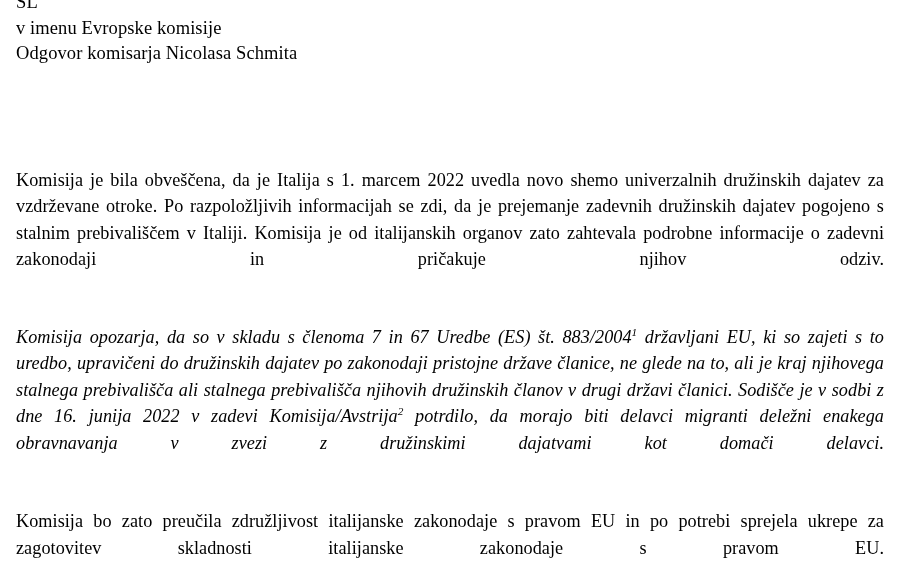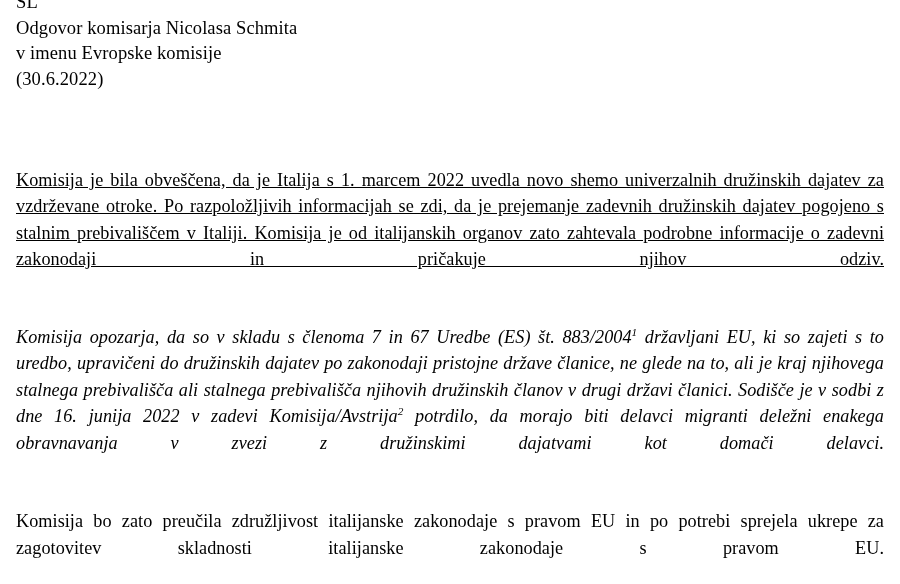--- a/index.html
+++ b/index.html
@@ -48,21 +48,21 @@
   .para {
     font-size: 18.2px;
     line-height: 26.4px;
     text-align: justify;
     text-justify: inter-word;
     margin: 0 0 24px 0;
     letter-spacing: 0.05px;
     word-spacing: 0.2px;
   }
   .para:last-child { margin-bottom: 0; }
-  .para.gap-a { margin-bottom: 25px; text-decoration: underline; }
+  .para.gap-a { margin-bottom: 25px; }
   .para.gap-b { margin-bottom: 26px; font-style: italic; }
 
   
   .para::after {
     content: "";
     display: inline-block;
     width: 100%;
   }
 
   sup.fn {
@@ -71,23 +71,22 @@
     line-height: 0;
   }
 </style>
 </head>
 <body style="background: rgb(255, 255, 255); color: rgb(0, 0, 0);">
 
 <div id="page">
 
   <div class="header-block">
     <div class="header-line">SL</div>
+    <div class="header-line">v imenu Evropske komisije</div>
     <div class="header-line">Odgovor komisarja Nicolasa Schmita</div>
-    <div class="header-line">v imenu Evropske komisije</div>
-    <div class="header-line">(30.6.2022)</div>
   </div>
 
   <div class="body-block">
 
     <p class="para gap-a"><span>Komisija je bila obveščena, da je Italija s 1. marcem 2022 uvedla novo shemo univerzalnih družinskih dajatev za vzdrževane otroke. Po razpoložljivih informacijah se zdi, da je prejemanje zadevnih družinskih dajatev pogojeno s stalnim prebivališčem v Italiji. Komisija je od italijanskih organov zato zahtevala podrobne informacije o zadevni zakonodaji in pričakuje njihov odziv.</span></p>
 
     <p class="para gap-b"><span>Komisija opozarja, da so v skladu s členoma 7 in 67 Uredbe (ES) št. 883/2004</span><sup class="fn">1</sup><span> državljani EU, ki so zajeti s to uredbo, upravičeni do družinskih dajatev po zakonodaji pristojne države članice, ne glede na to, ali je kraj njihovega stalnega prebivališča ali stalnega prebivališča njihovih družinskih članov v drugi državi članici. Sodišče je v sodbi z dne 16. junija 2022 v zadevi Komisija/Avstrija</span><sup class="fn">2</sup><span> potrdilo, da morajo biti delavci migranti deležni enakega obravnavanja v zvezi z družinskimi dajatvami kot domači delavci.</span></p>
 
     <p class="para"><span>Komisija bo zato preučila združljivost italijanske zakonodaje s pravom EU in po potrebi sprejela ukrepe za zagotovitev skladnosti italijanske zakonodaje s pravom EU.</span></p>
 

